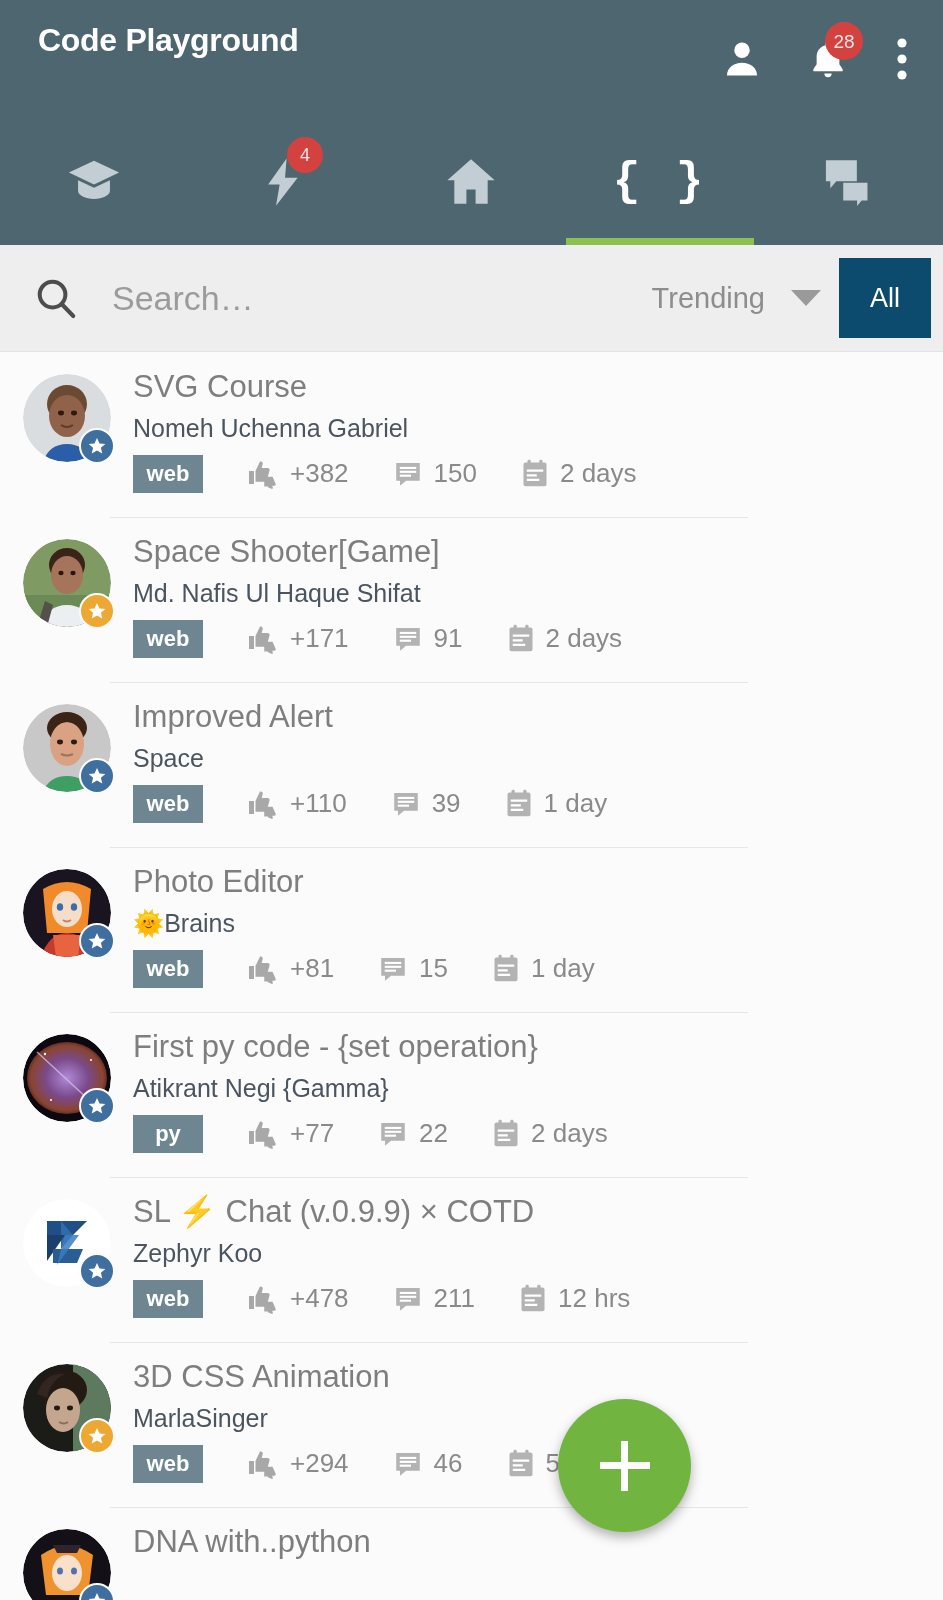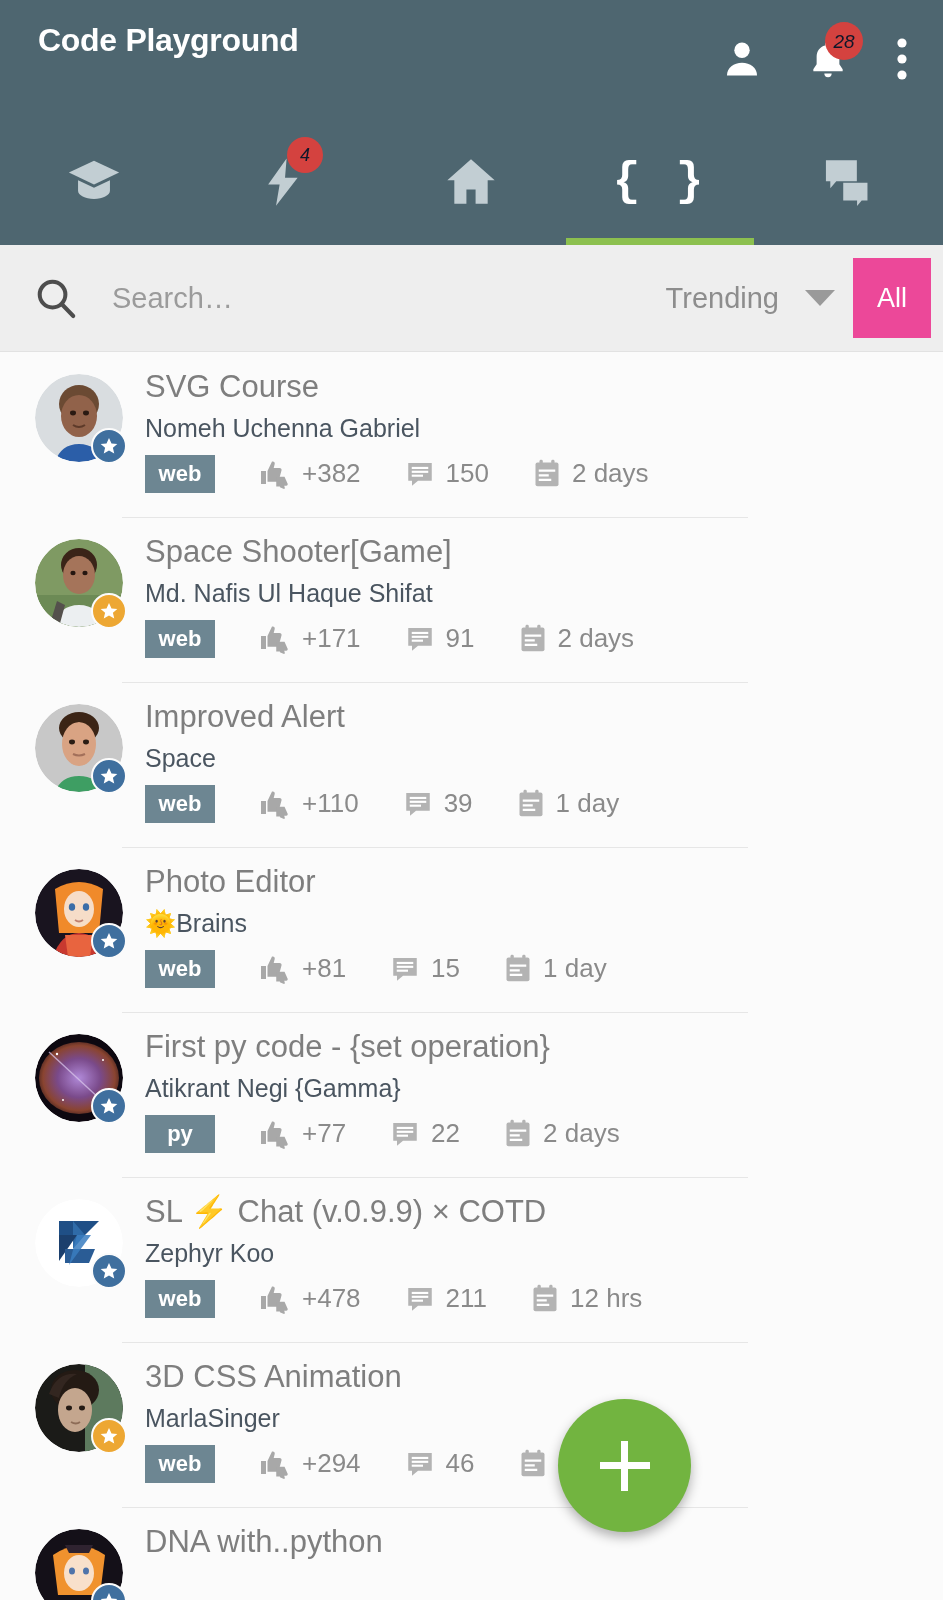--- a/index.html
+++ b/index.html
@@ -55,29 +55,28 @@
     align-items: center;
     justify-content: center;
   }
   .action-btn.kebab { width: 62px; }
 
   .icon-svg { display: block; }
 
   .badge {
     position: absolute;
     background: #d4423f;
-    color: #0f172a;
+    color: #e5e5e5;
     border-radius: 999px;
     font-size: 19px;
     line-height: 1;
     display: flex;
     align-items: center;
     justify-content: center;
     font-family: "Liberation Sans", sans-serif;
-    font-style: italic;
   }
   .badge.bell-badge {
     min-width: 38px;
     height: 38px;
     padding: 0 6px;
     top: 6px;
     right: 8px;
   }
   .badge.tab-badge {
     min-width: 36px;
@@ -141,21 +140,21 @@
     width: 112px;
     display: flex;
     align-items: center;
     justify-content: center;
   }
   .search-input {
     flex: 1 1 auto;
     border: none;
     background: transparent;
     outline: none;
-    font-size: 29px;
+    font-size: 34px;
     color: #a21caf;
     font-family: "Liberation Sans", sans-serif;
   }
   .search-input::placeholder { color: #9b9b9b; }
 
   .sort-select {
     display: flex;
     align-items: center;
     gap: 26px;
     margin-right: 18px;
@@ -165,42 +164,41 @@
     font-size: 29px;
     color: #8d8d8d;
   }
   .caret {
     width: 0; height: 0;
     border-left: 15px solid transparent;
     border-right: 15px solid transparent;
     border-top: 16px solid #9a9a9a;
   }
   .all-btn {
-    width: 78px;
+    width: 92px;
     height: 80px;
-    background: #ec4899;
+    background: #0c4a6e;
     color: #ffffff;
     font-size: 27px;
     display: flex;
     align-items: center;
     justify-content: center;
     margin-right: 12px;
     border: none;
     font-family: "Liberation Sans", sans-serif;
     cursor: pointer;
   }
 
   
   .list {
     position: relative;
     width: 748px;
     height: 1248px;
     background: #fbfbfb;
     overflow: hidden;
-    padding-left: 12px;
   }
   .row {
     position: relative;
     display: flex;
     height: 165px;
     padding-left: 23px;
     align-items: flex-start;
   }
   .row + .row::before {
     content: "";

